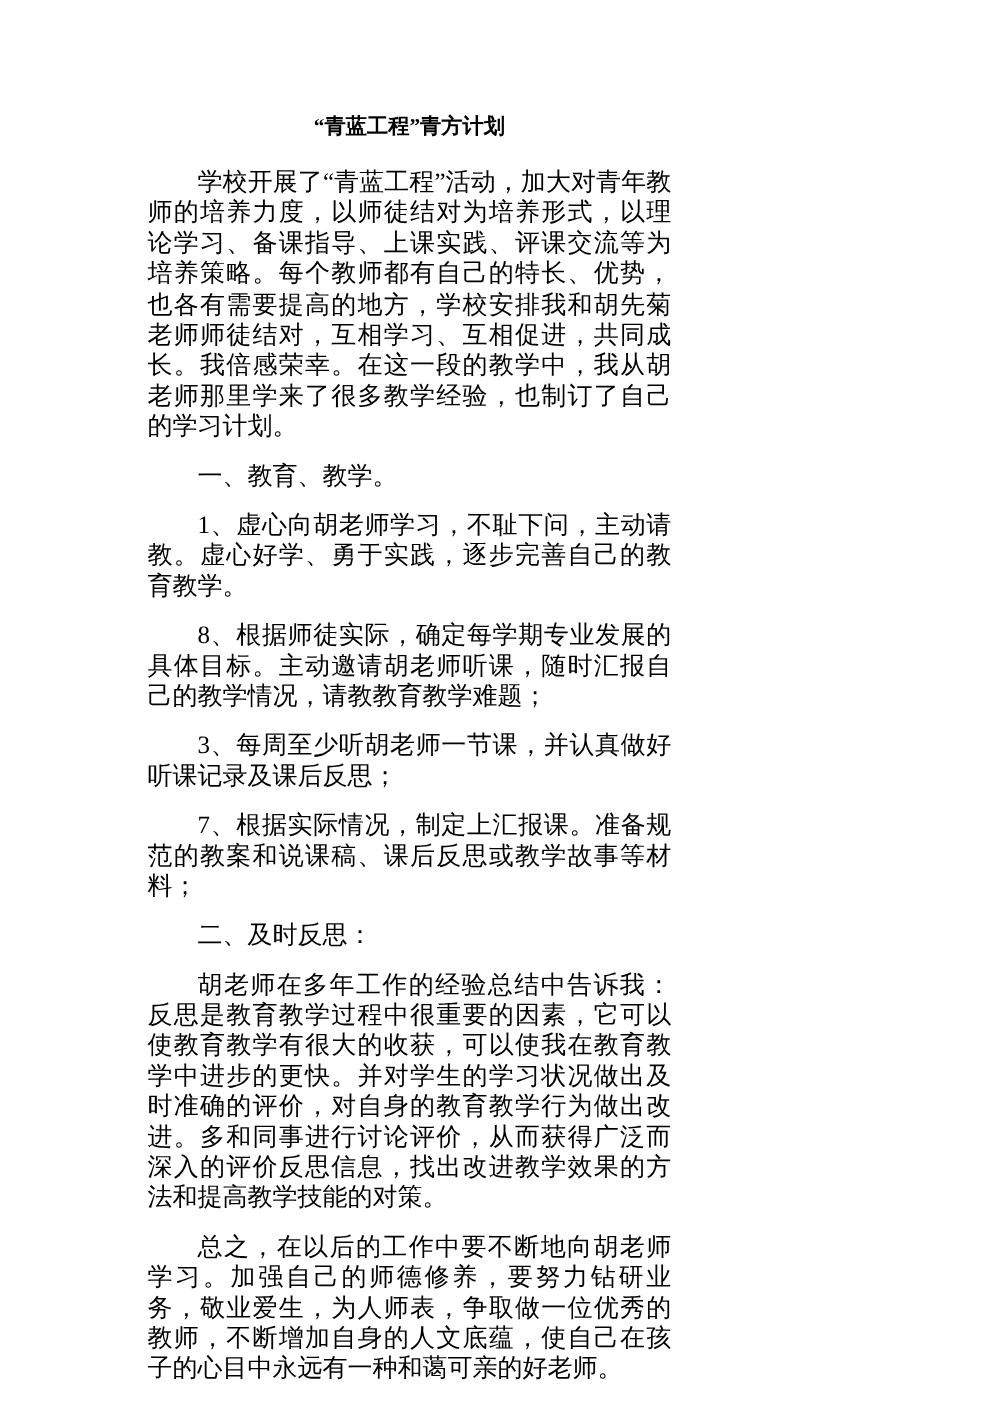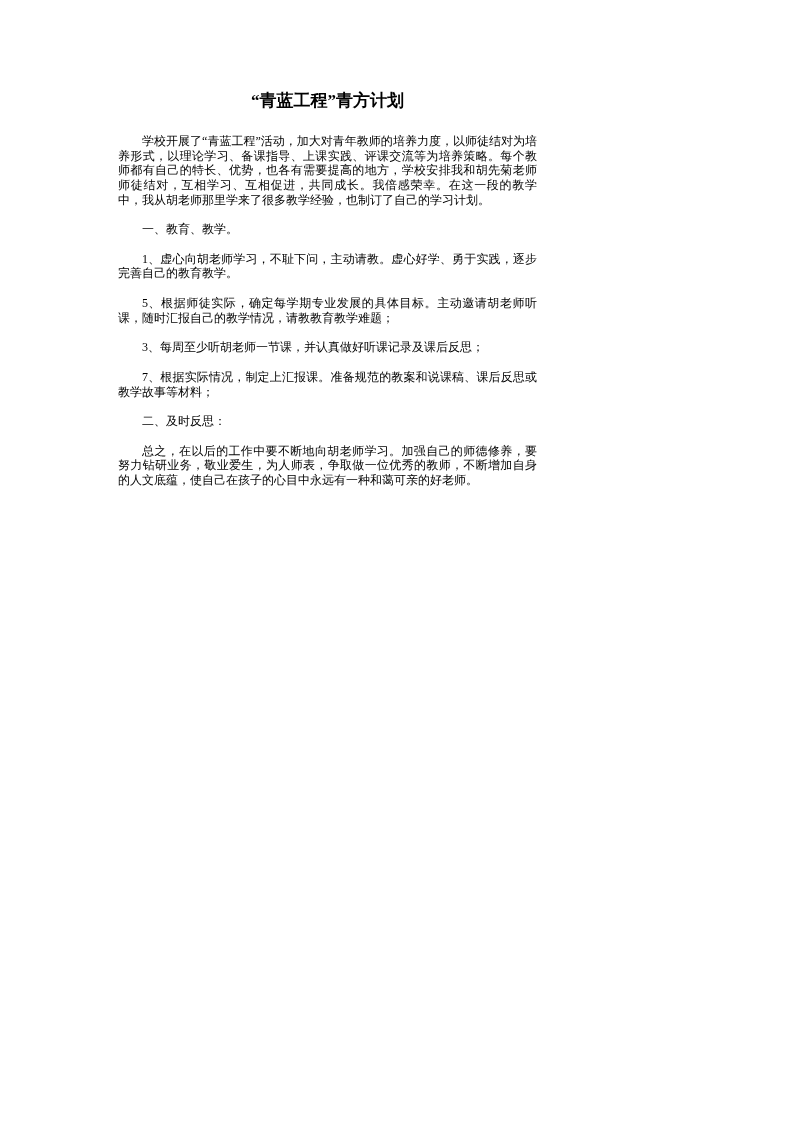--- a/index.html
+++ b/index.html
@@ -23,21 +23,21 @@
   }
   .doc-title {
     margin: 0 0 22px 0;
     font-size: 17px;
     font-weight: bold;
     text-align: center;
     line-height: 1.3;
   }
   .para {
     margin: 0 0 15px 0;
-    font-size: 12px;
+    font-size: 20px;
     line-height: 1.22;
     text-align: justify;
     text-indent: 2em;
     word-break: break-all;
   }
   .para.heading {
     font-weight: normal;
   }
 </style>
 </head>
@@ -47,24 +47,25 @@
 
   <h1 class="doc-title">“青蓝工程”青方计划</h1>
 
   <p class="para">学校开展了“青蓝工程”活动，加大对青年教师的培养力度，以师徒结对为培养形式，以理论学习、备课指导、上课实践、评课交流等为培养策略。每个教师都有自己的特长、优势，也各有需要提高的地方，学校安排我和胡先菊老师师徒结对，互相学习、互相促进，共同成长。我倍感荣幸。在这一段的教学中，我从胡老师那里学来了很多教学经验，也制订了自己的学习计划。</p>
 
   <p class="para heading">一、教育、教学。</p>
 
 
   <p class="para">1、虚心向胡老师学习，不耻下问，主动请教。虚心好学、勇于实践，逐步完善自己的教育教学。</p>
 
-  <p class="para">5、根据师徒实际，确定每学期专业发展的具体目标。主动邀请胡老师听课，随时汇报自己的教学情况，请教教育教学难题；</p>
+  <p class="para">8、根据师徒实际，确定每学期专业发展的具体目标。主动邀请胡老师听课，随时汇报自己的教学情况，请教教育教学难题；</p>
 
   <p class="para">3、每周至少听胡老师一节课，并认真做好听课记录及课后反思；</p>
 
   <p class="para">7、根据实际情况，制定上汇报课。准备规范的教案和说课稿、课后反思或教学故事等材料；</p>
 
   <p class="para heading">二、及时反思：</p>
 
+  <p class="para">胡老师在多年工作的经验总结中告诉我：反思是教育教学过程中很重要的因素，它可以使教育教学有很大的收获，可以使我在教育教学中进步的更快。并对学生的学习状况做出及时准确的评价，对自身的教育教学行为做出改进。多和同事进行讨论评价，从而获得广泛而深入的评价反思信息，找出改进教学效果的方法和提高教学技能的对策。</p>
 
   <p class="para">总之，在以后的工作中要不断地向胡老师学习。加强自己的师德修养，要努力钻研业务，敬业爱生，为人师表，争取做一位优秀的教师，不断增加自身的人文底蕴，使自己在孩子的心目中永远有一种和蔼可亲的好老师。</p>
 
 </div>
 
 </body></html>

